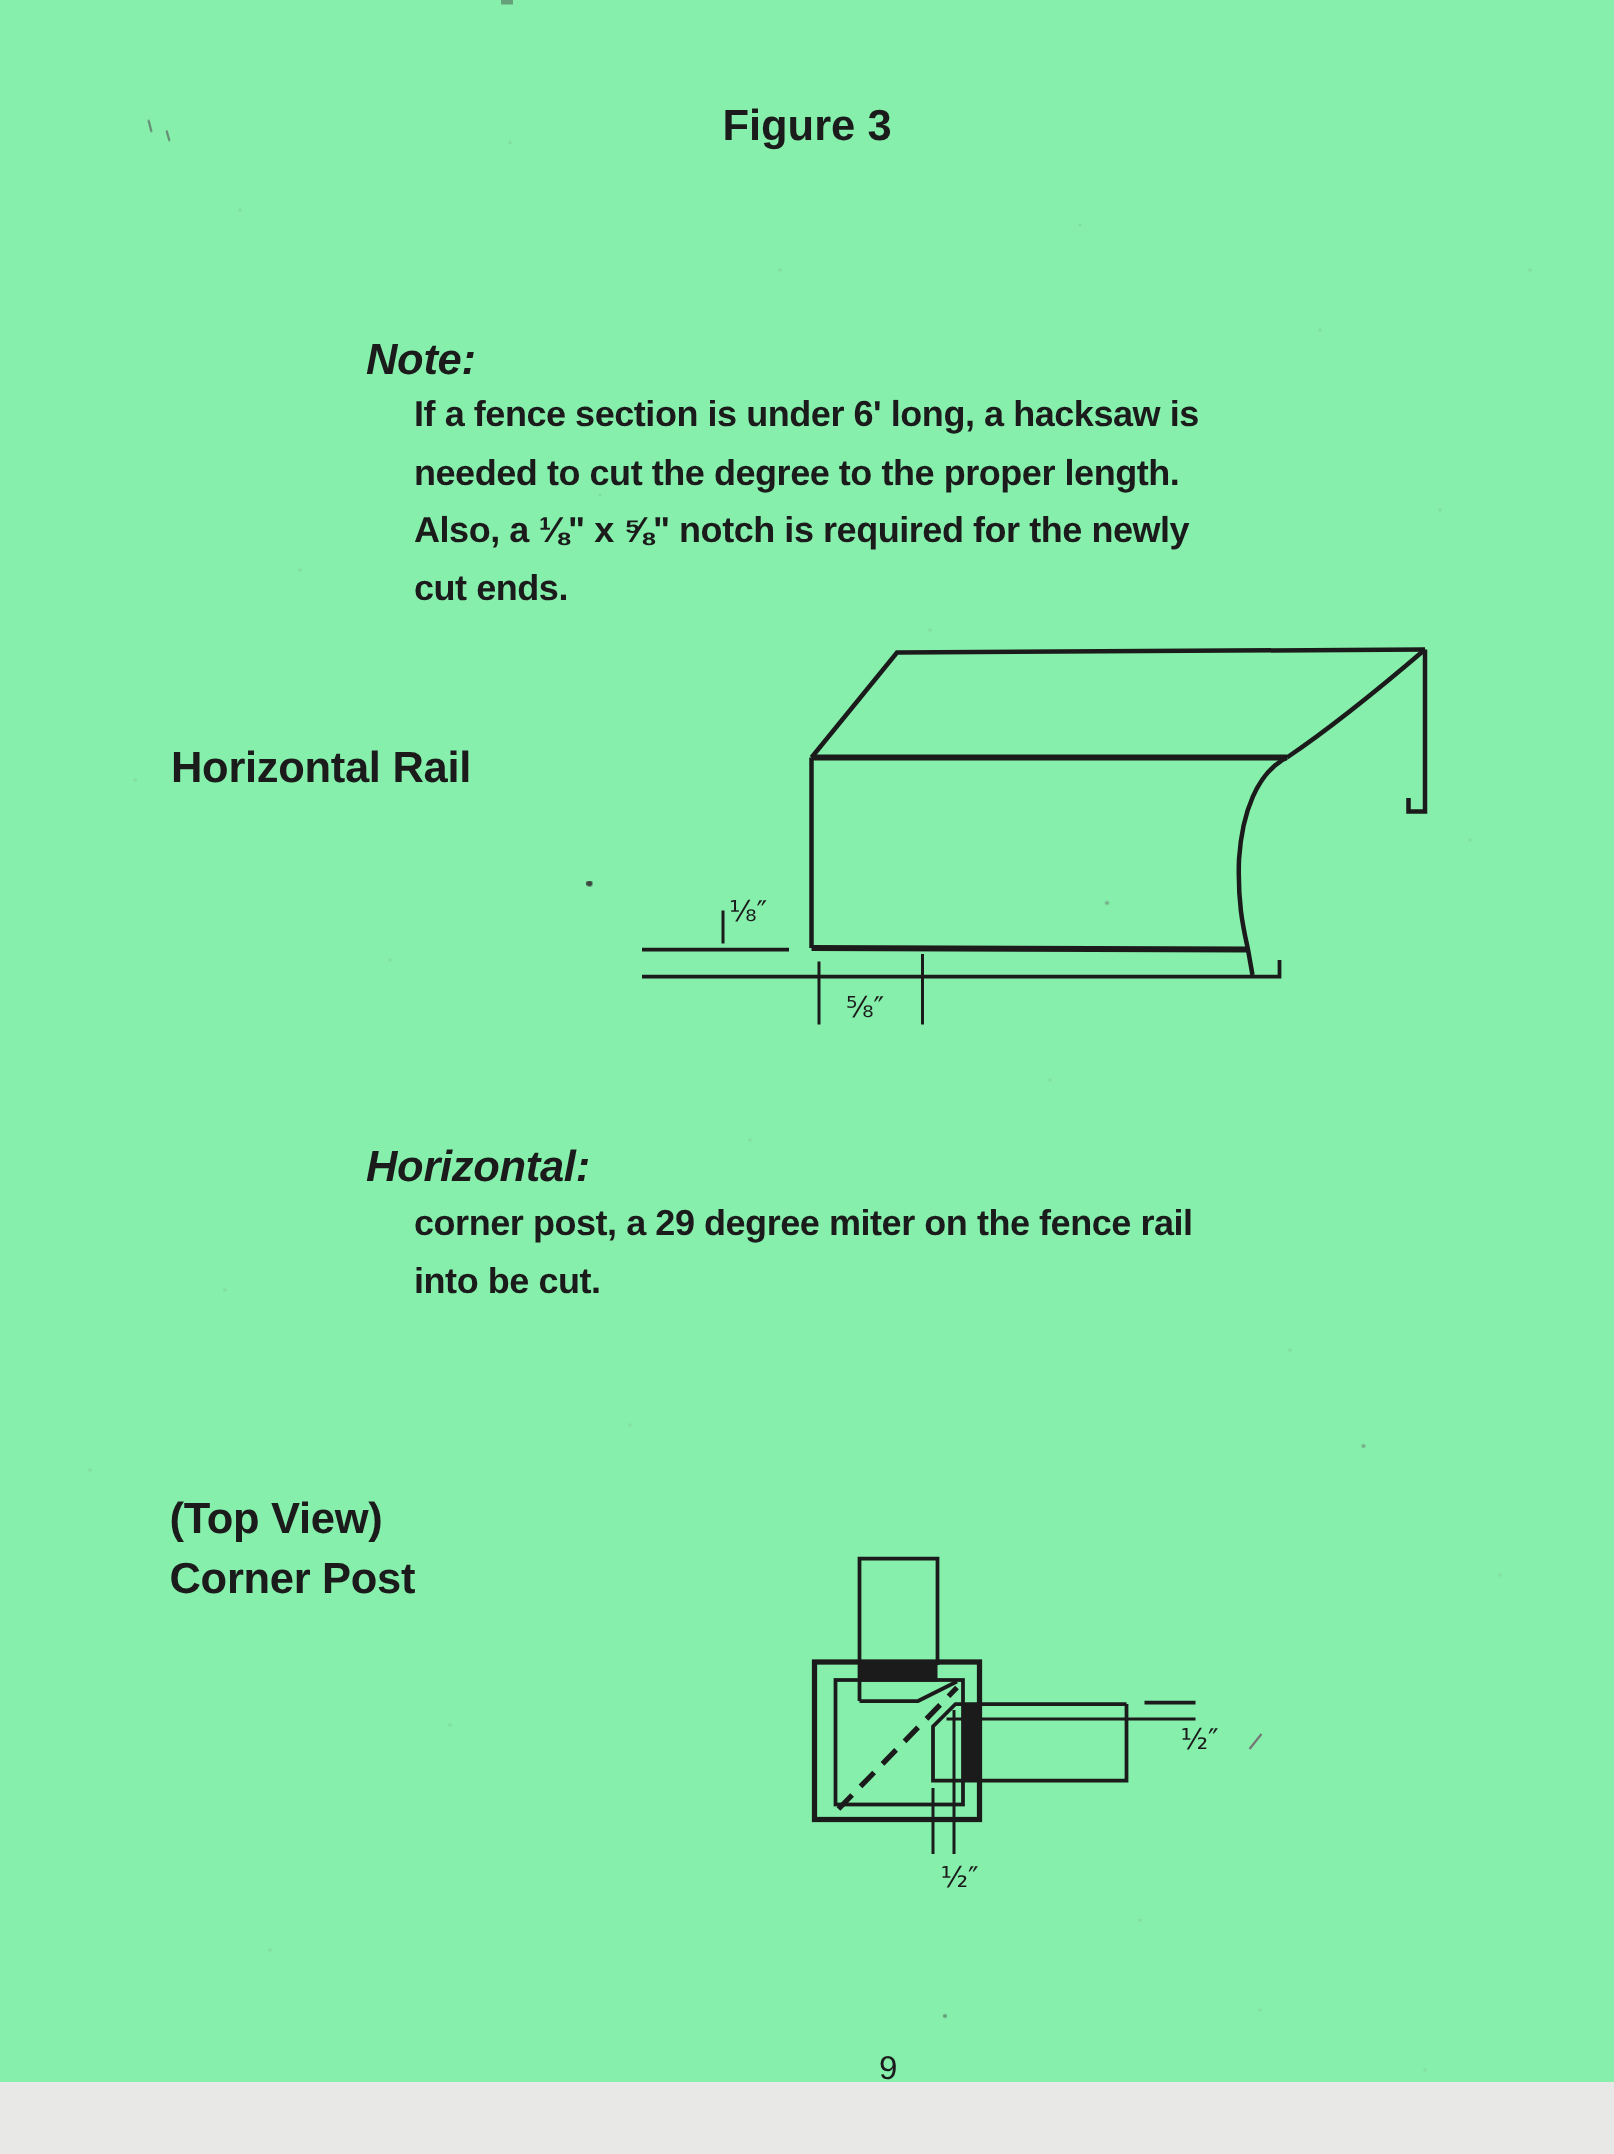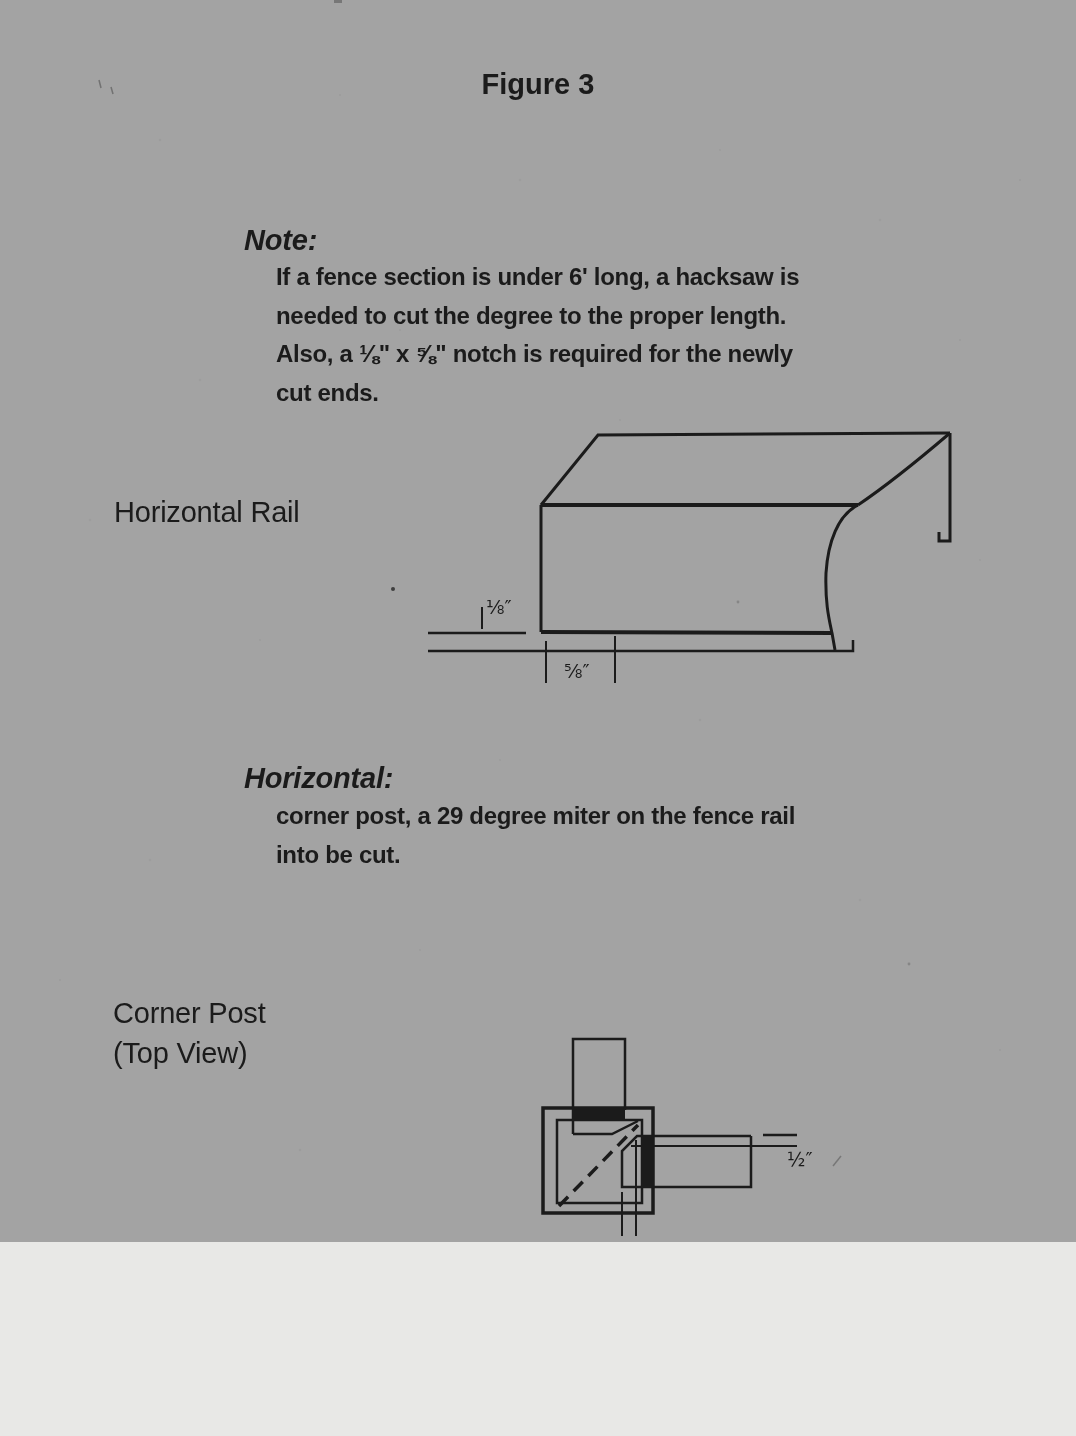--- a/index.html
+++ b/index.html
@@ -1,20 +1,20 @@
 <!DOCTYPE html>
 <html><head>
 <meta charset="utf-8">
 <style>
   html,body{margin:0;padding:0;background:#e8e8e6;}
   .page{
     position:relative;
-    width:1076px;height:1242px;
+    width:1076px;height:1388px;
     margin:0 auto;
-    background:#a3a3a3;
+    background:#86efac;
     overflow:hidden;
     color:#1b1b1b;
     font-family:"Liberation Sans","DejaVu Sans",sans-serif;
   }
   .abs{position:absolute;}
   .figure-title{
     top:68px;left:0;width:1076px;
     text-align:center;
     font-size:29px;font-weight:700;
     letter-spacing:0px;
@@ -24,21 +24,21 @@
     letter-spacing:-0.2px;
     text-align:center;
   }
   .body-par{
     font-size:24px;font-weight:700;
     letter-spacing:-0.3px;
     line-height:38.5px;
     white-space:nowrap;
   }
   .side-label{
-    font-size:29px;font-weight:400;
+    font-size:29px;font-weight:700;
     letter-spacing:-0.2px;
     line-height:40px;
     white-space:nowrap;
   }
   .page-number{font-size:22px;}
   svg.drawings{position:absolute;top:0;left:0;}
   svg .ink{stroke:#1b1b1b;fill:none;stroke-linejoin:miter;stroke-linecap:butt;}
   svg text.dim{
     font-family:"DejaVu Sans","Liberation Sans",sans-serif;
     font-size:19px;fill:#1b1b1b;font-weight:500;
@@ -61,22 +61,22 @@
 
   <div class="abs side-label" style="left:114px;top:492px;">Horizontal Rail</div>
 
   <div class="abs section-heading" style="left:244px;top:762px;">Horizontal:</div>
   <div class="abs body-par" style="left:276px;top:797px;">
     <div>corner post, a 29 degree miter on the fence rail</div>
     <div>into be cut.</div>
   </div>
 
   <div class="abs side-label" style="left:113px;top:993px;">
+    <div>(Top View)</div>
     <div>Corner Post</div>
-    <div>(Top View)</div>
   </div>
 
   <div class="abs page-number" style="left:586px;top:1366px;">9</div>
 
   <svg class="drawings" width="1076" height="1436" viewBox="0 0 1076 1436">
 
     <g>
 
       <path class="ink" stroke-width="3" d="M541,505 L598,435 L950,433"></path>
 

